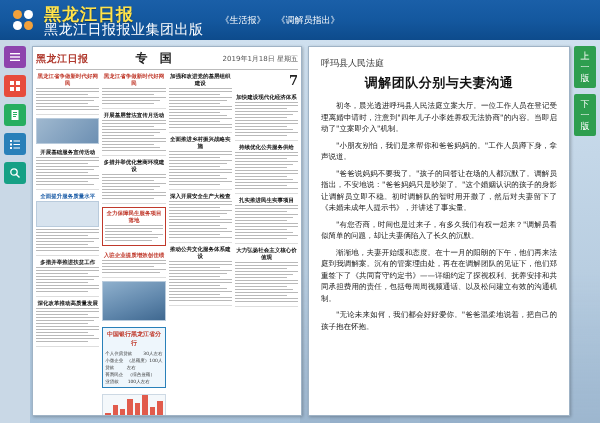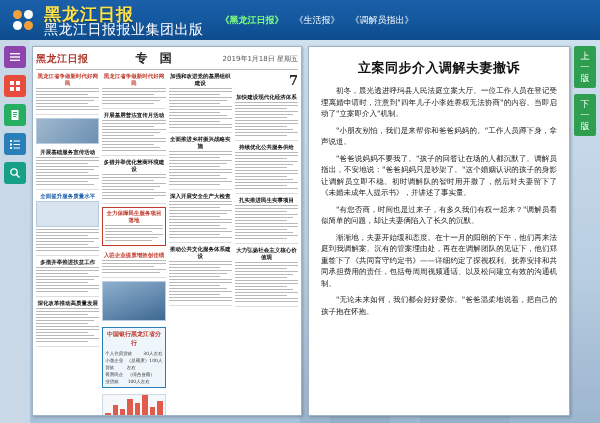--- a/index.html
+++ b/index.html
@@ -271,21 +271,20 @@
           <i></i>
           <i></i>
           <i></i>
         </div>
     </div>
     <div class="masthead">
       <div class="masthead-title">黑龙江日报</div>
       <div class="masthead-sub">黑龙江日报报业集团出版</div>
     </div>
     <div class="nav">
-      <div class="nav-item active">《黑龙江日报》</div>
       <div class="nav-item">《生活报》</div>
       <div class="nav-item">《调解员指出》</div>
     </div>
   </div>
 
   <div class="body-area">
     <div class="bg-buildings"></div>
 
     <div class="toolbar">
       <div class="tool-btn tb-menu">
@@ -657,21 +656,22 @@
                 <i></i>
                 <i></i>
             </div>
           </div>
         </div>
 
       </div>
     </div>
 
     <div class="article">
-      <div class="art-title">立案同步介入调解夫妻撤诉</div>
+      <div class="art-kicker">呼玛县人民法庭</div>
+      <div class="art-title">调解团队分别与夫妻沟通</div>
       <div class="art-body">
         <p>初冬，晨光透进呼玛县人民法庭立案大厅。一位工作人员在登记受理离婚申请时，注意到"四年儿子小李姓养权无法协商"的内容。当即启动了"立案即介入"机制。</p>
         <p>"小朋友别怕，我们是来帮你和爸爸妈妈的。"工作人员蹲下身，拿声说道。</p>
         <p>"爸爸说妈妈不要我了。"孩子的回答让在场的人都沉默了。调解员指出，不安地说："爸爸妈妈只是吵架了。"这个婚姻认识的孩子的身影让调解员立即不稳。初时调解队的智时用开撒了，然后对夫妻留下了《未婚未成年人提示书》，并讲述了事实量。</p>
         <p>"有您否商，时间也是过来子，有多久我们有权一起来？"调解员看似简单的问题，却让夫妻俩陷入了长久的沉默。</p>
         <p>渐渐地，夫妻开始缓和态度。在十一月的阳朗的下午，他们再来法庭到我调解案。沉有的管案理由处，再在在调解团队的见证下，他们郑重签下了《共同育守约定书》——详细约定了探视权利、抚养安排和共同承担费用的责任，包括每周周视频通话、以及松问建立有效的沟通机制。</p>
         <p>"无论未来如何，我们都会好好爱你。"爸爸温柔地说着，把自己的孩子抱在怀抱。</p>
 
       </div>
     </div>

